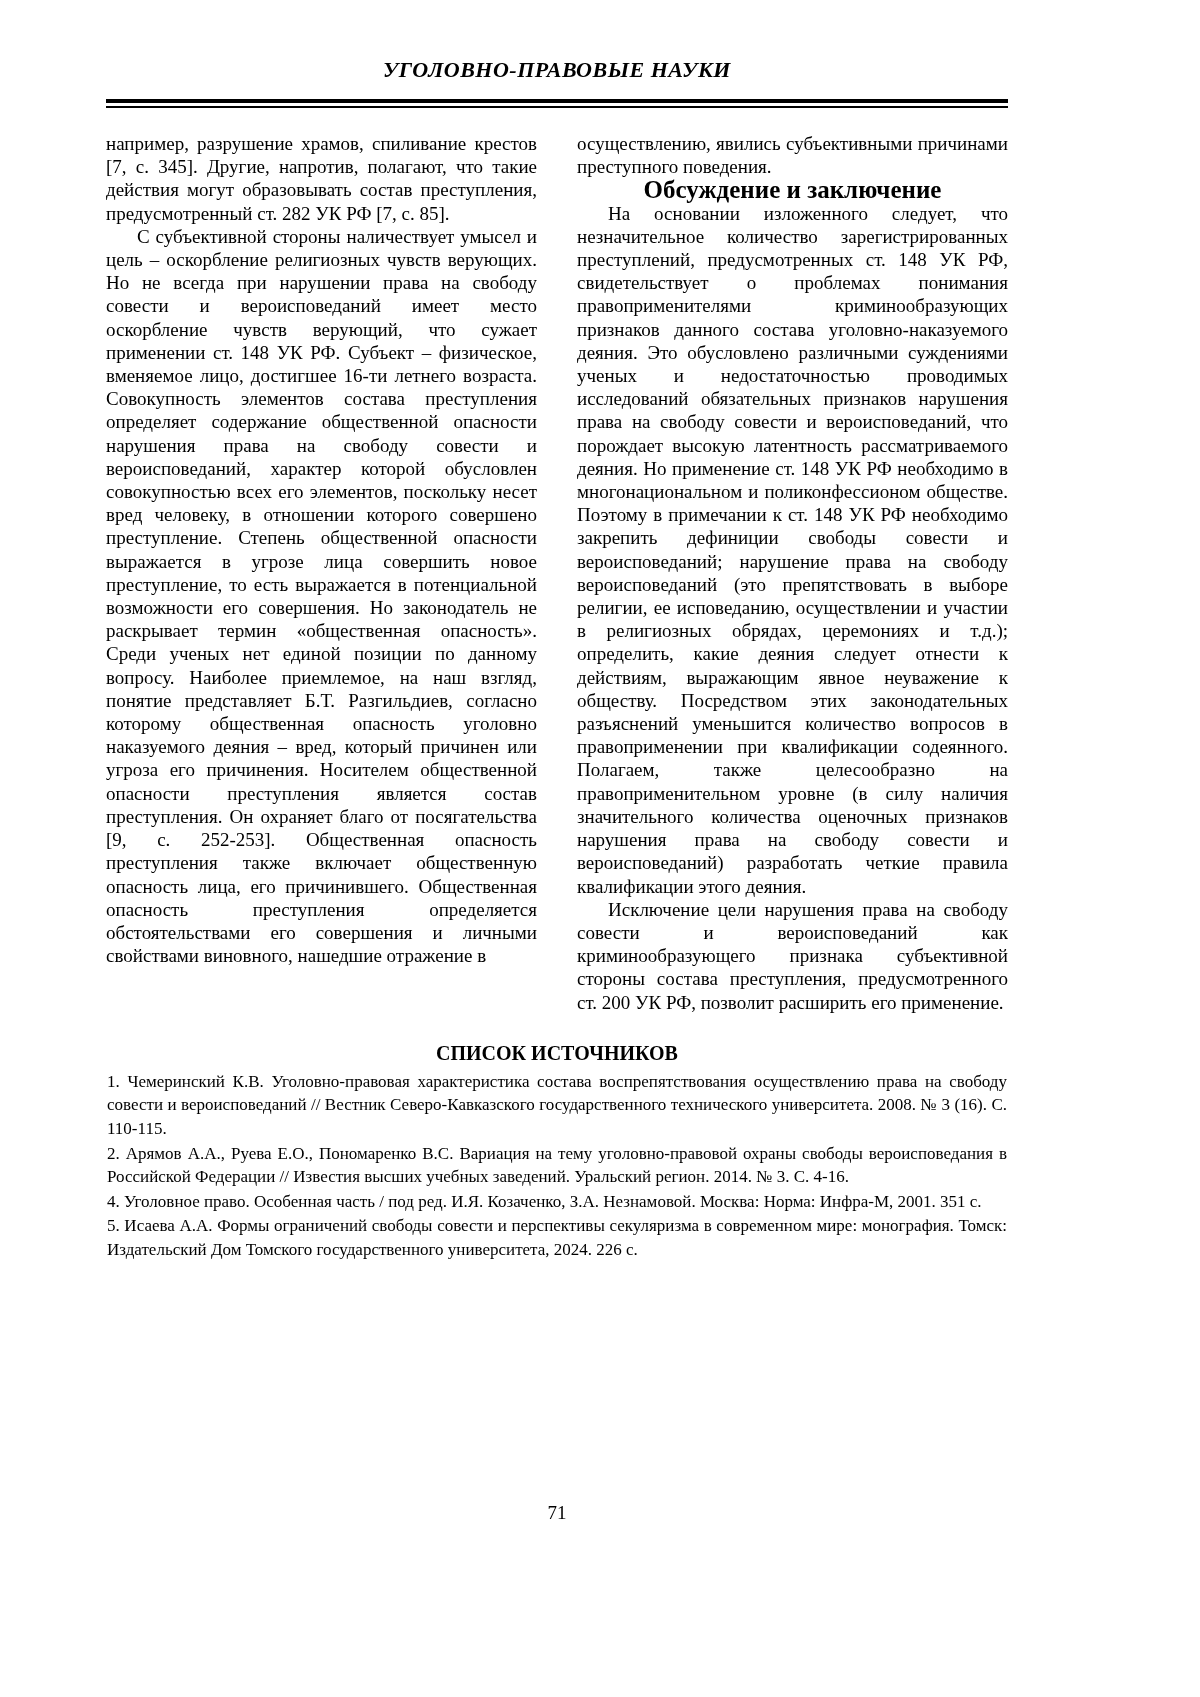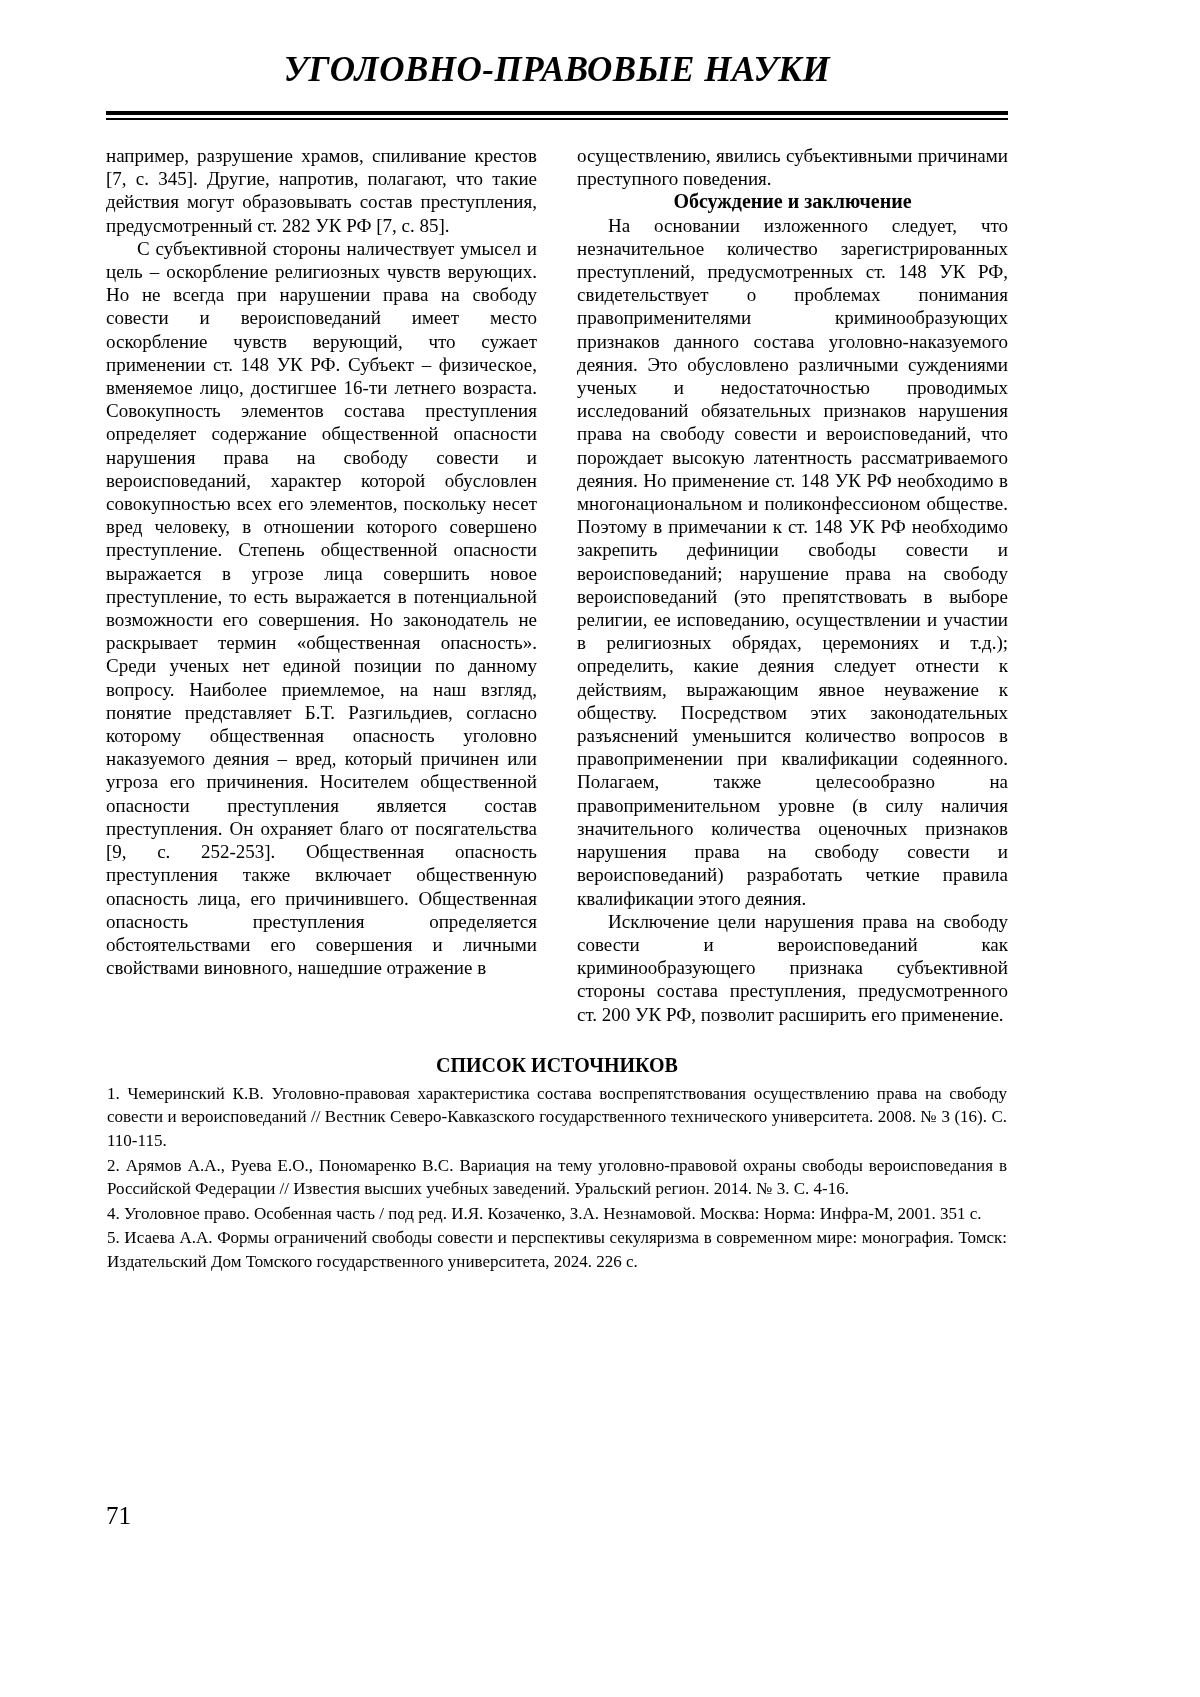--- a/index.html
+++ b/index.html
@@ -16,22 +16,22 @@
     font-family: "Liberation Serif", serif;
     overflow: hidden;
   }
   .content {
     position: absolute;
     left: 106px;
     top: 54px;
     width: 902px;
   }
   .running-head {
-    margin: 0 0 25px 0;
-    font-size: 35px;
+    margin: 0 0 13px 0;
+    font-size: 22px;
     line-height: 32px;
     font-weight: bold;
     font-style: italic;
     text-align: center;
     letter-spacing: 0.5px;
   }
   .double-rule {
     height: 3px;
     border-top: 4px solid #000;
     border-bottom: 2px solid #000;
@@ -48,21 +48,21 @@
     text-align: justify;
   }
   .col p {
     margin: 0;
   }
   .indent {
     text-indent: 31px;
   }
   .subhead {
     margin: 0;
-    font-size: 20px;
+    font-size: 25px;
     line-height: 23.2px;
     font-weight: bold;
     text-align: center;
   }
   .references {
     margin-top: 27px;
   }
   .references-heading {
     margin: 4px 0 5px 0;
     font-size: 20px;
@@ -74,22 +74,22 @@
     margin: 1px;
     font-size: 17px;
     line-height: 23.6px;
     text-align: justify;
   }
   .page-footer {
     position: absolute;
     left: 106px;
     top: 1502px;
     width: 902px;
-    text-align: left;
-    font-size: 25px;
+    text-align: center;
+    font-size: 19px;
   }
 </style>
 </head>
 <body>
 
 <div class="page">
   <div class="content">
 
     <header>
       <h1 class="running-head">УГОЛОВНО-ПРАВОВЫЕ НАУКИ</h1>

